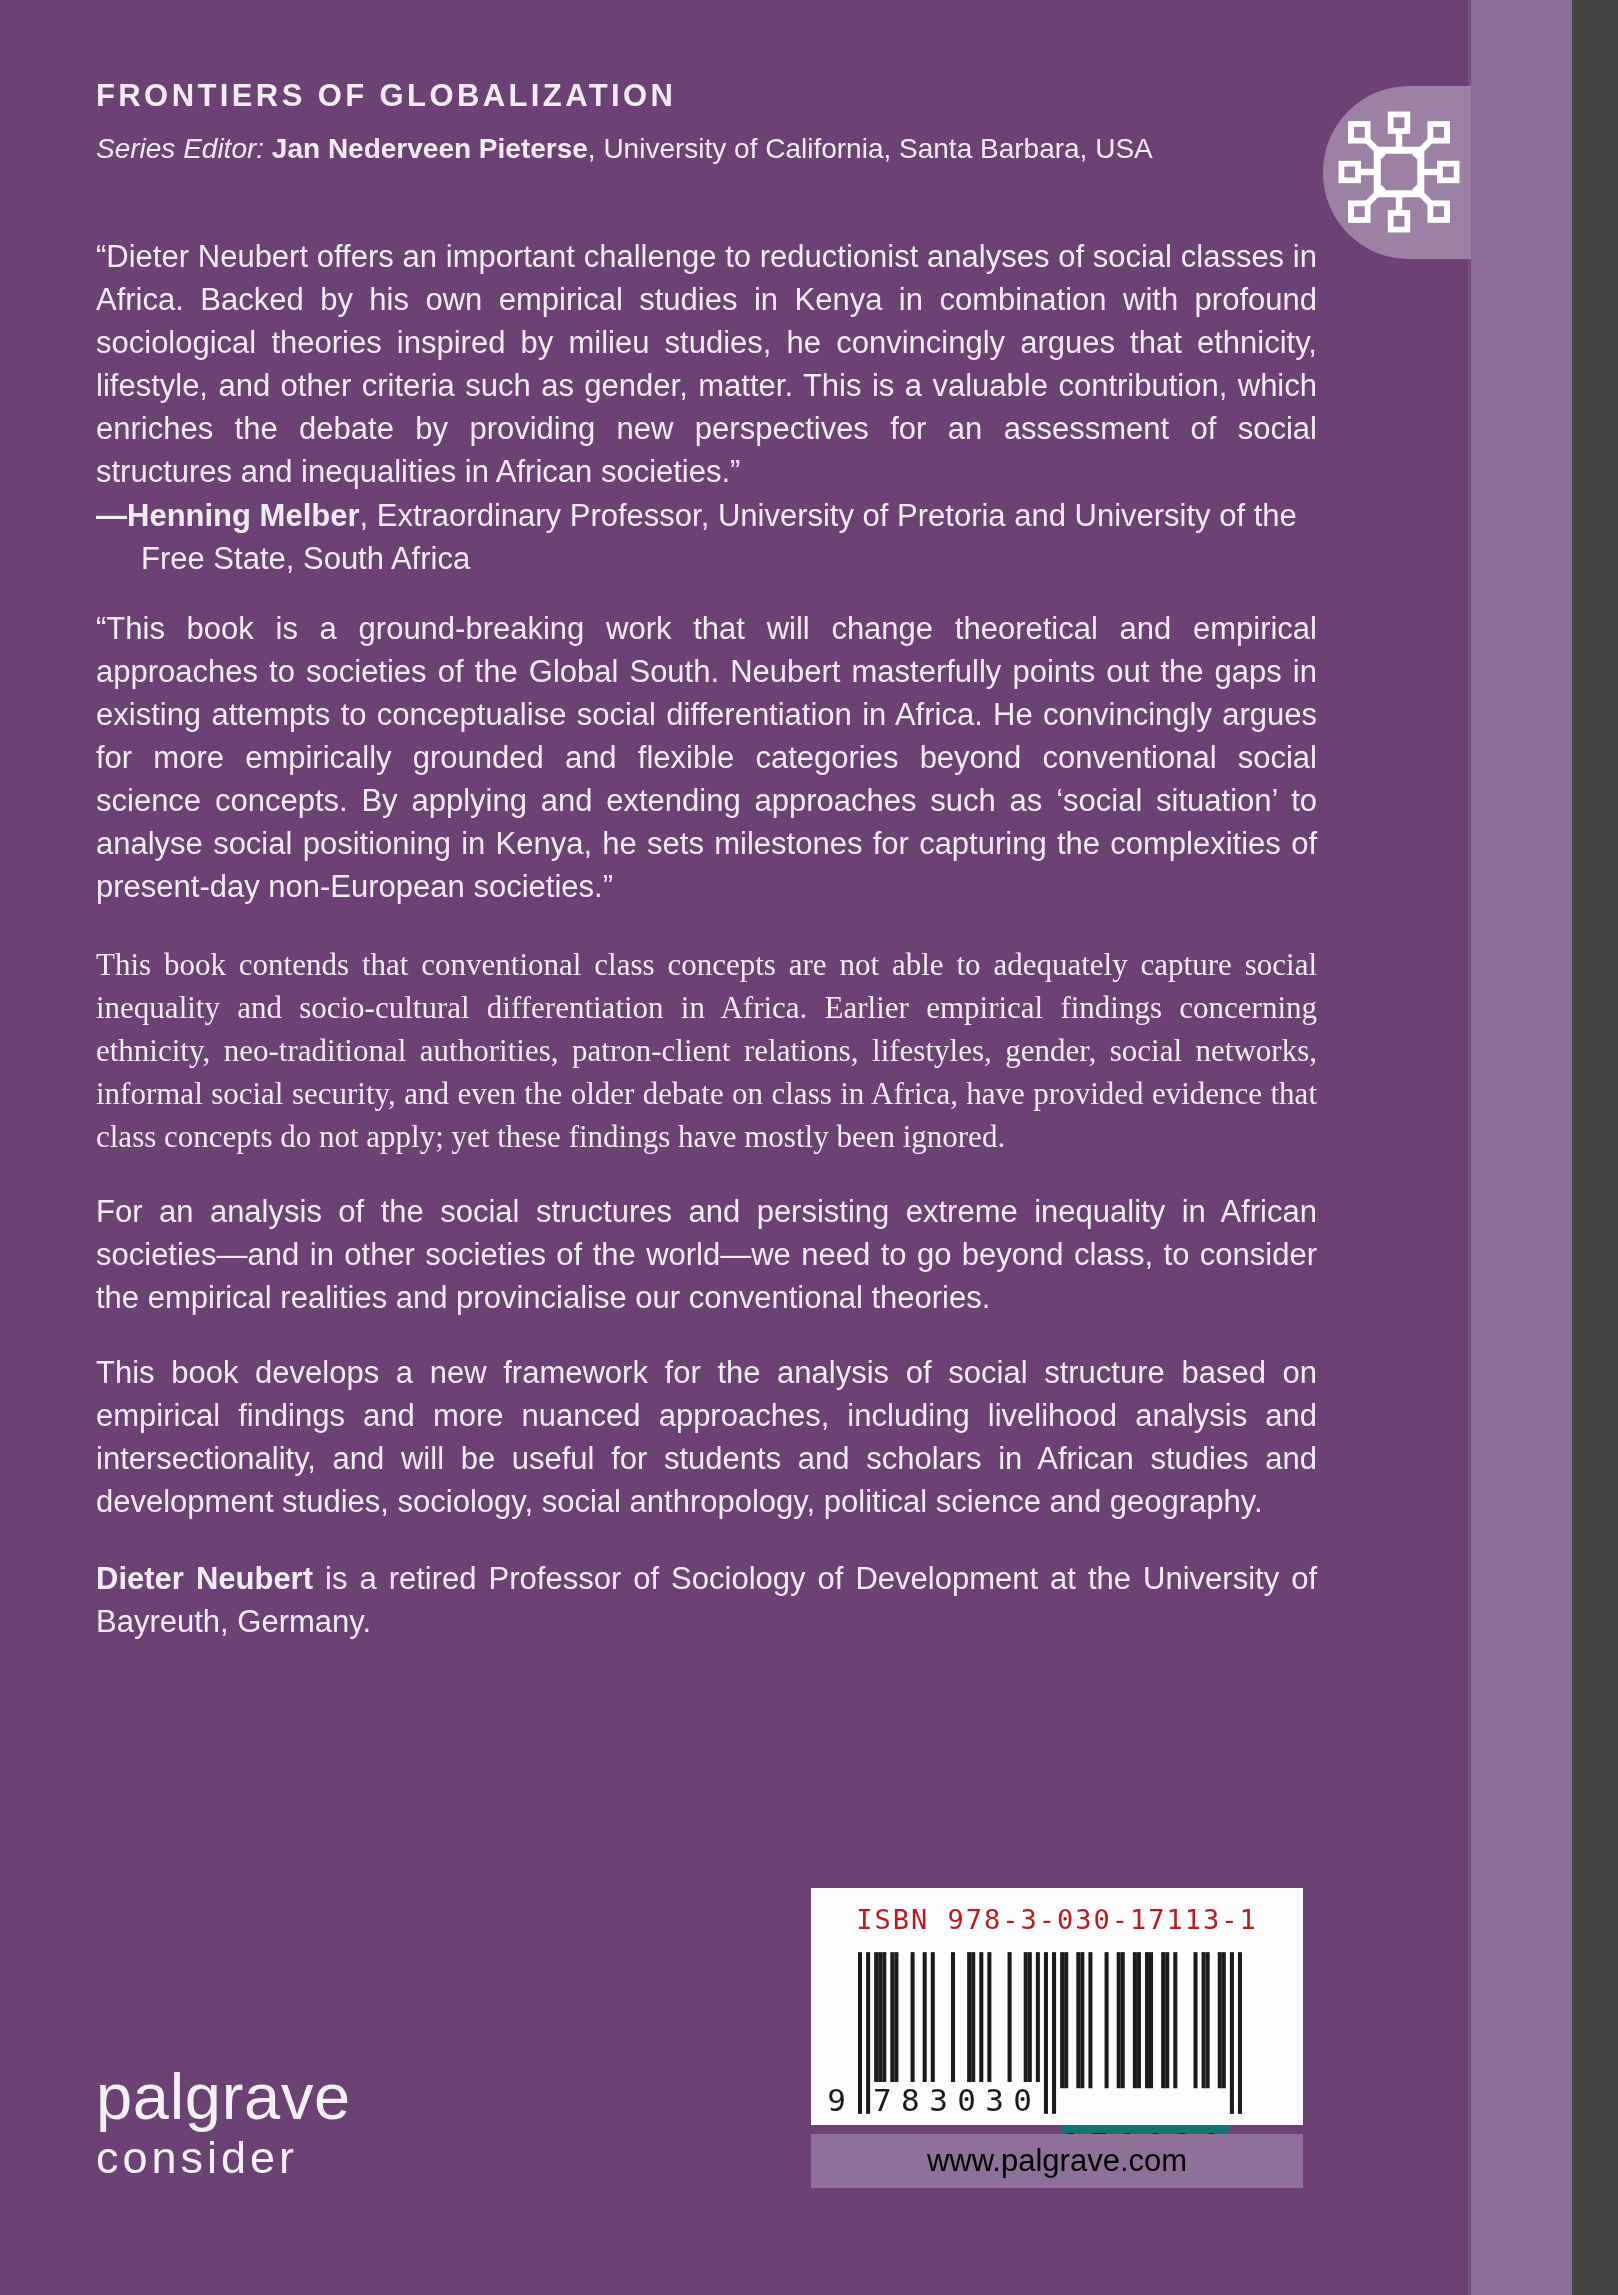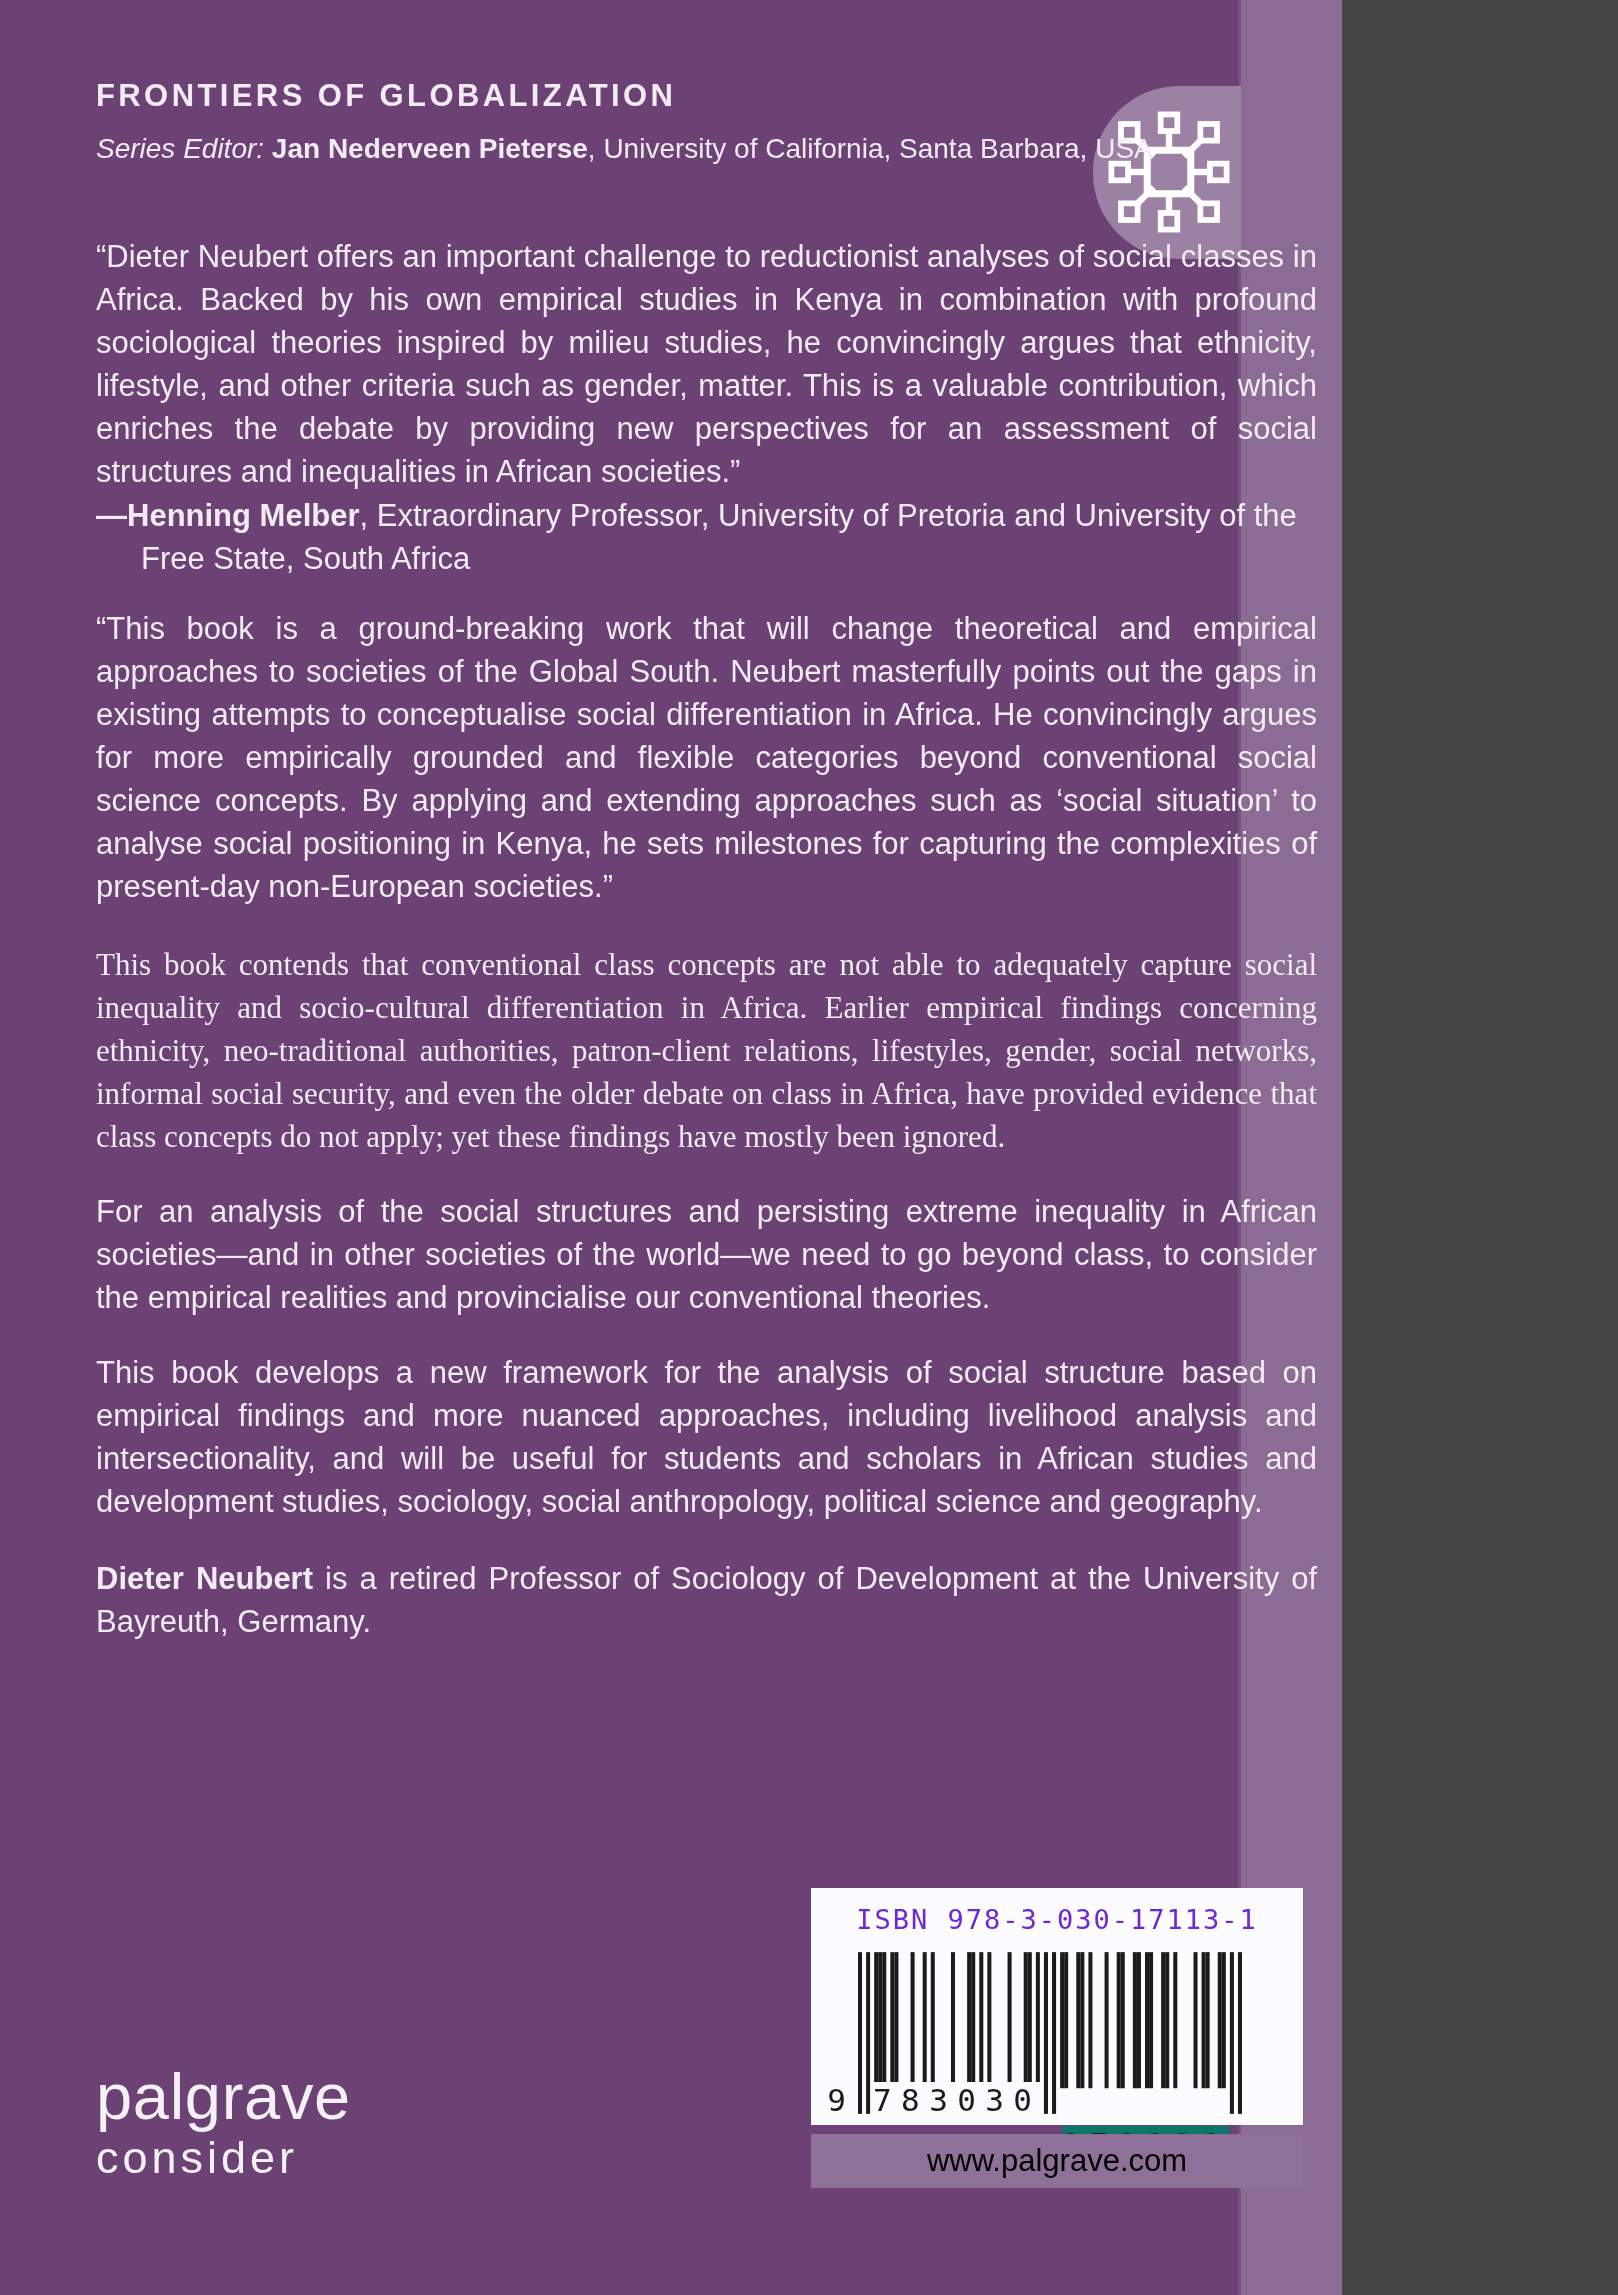--- a/index.html
+++ b/index.html
@@ -1,19 +1,19 @@
 <!DOCTYPE html>
 <html style="font-size:10.8px"><head>
 <meta charset="utf-8">
 <style>
   html,body{margin:0;padding:0;}
   body{background:#444;}
   .cover{
     position:relative;
-    width:1342px;height:2295px;
+    width:1572px;height:2295px;
     background:#6B4273;
     overflow:hidden;
     font-family:"Liberation Sans", sans-serif;
     color:#F2EBF3;
   }
   .right-strip{
     position:absolute;top:0;right:0;bottom:0;width:101px;
     background:#8C6C95;
     border-left:3.4px solid rgba(40,10,45,0.25);
   }
@@ -48,21 +48,21 @@
   .p3{margin-top:32px;}
   .bio{font-size:31px;line-height:43px;text-align:justify;margin-top:34px;}
   .isbn-box{
     position:absolute;left:811px;top:1888px;width:492px;height:237px;
     background:#FCFBFD;
   }
   .isbn-label{
     position:absolute;left:0;top:16px;width:100%;
     text-align:center;
     font-family:"DejaVu Sans Mono", monospace;
-    font-size:27px;letter-spacing:2px;color:#6d28d9;
+    font-size:27px;letter-spacing:2px;color:#b91c1c;
   }
   .barcode-svg{position:absolute;left:47px;top:62px;}
   .bc-digits{
     position:absolute;left:47px;top:194px;width:384px;height:34px;
     font-family:"DejaVu Sans Mono", monospace;
     font-size:31px;color:#1b1b1b;
   }
   .bc-digits .d9{position:absolute;left:-35px;top:0;width:27px;text-align:center;background:#FCFBFD;}
   .bc-digits .g1{position:absolute;left:15px;top:0;width:167px;text-align:left;letter-spacing:9.4px;background:#FCFBFD;}
   .bc-digits .g2{position:absolute;left:204px;top:0;width:167px;text-align:right;letter-spacing:9.4px;background:#0f766e;margin-top:44px;}

